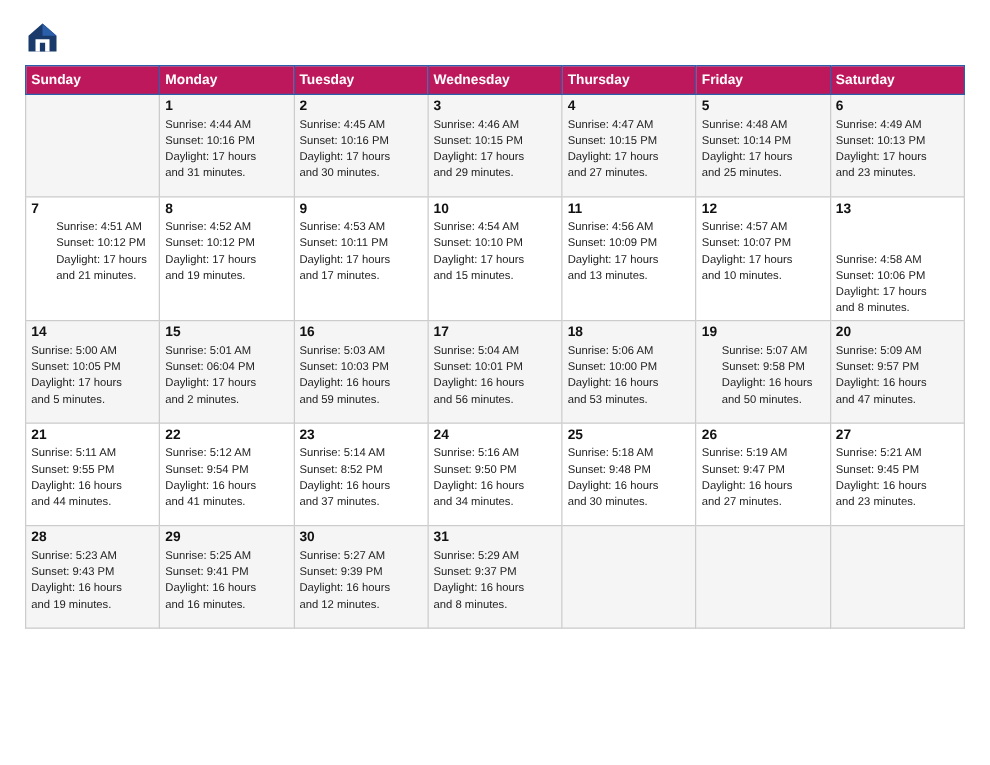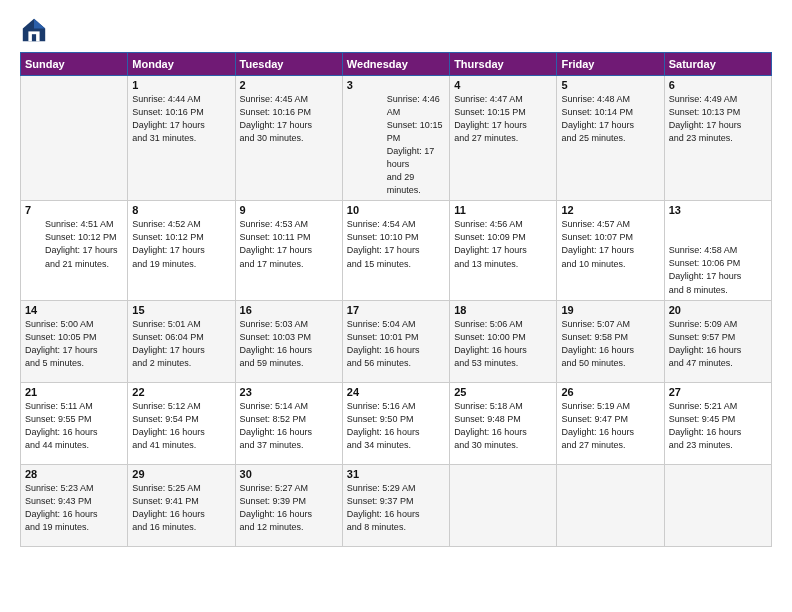--- a/index.html
+++ b/index.html
@@ -49,21 +49,21 @@
       font-size: 14px;
       color: #333;
       margin-top: 2px;
     }
     table {
       width: 100%;
       border-collapse: collapse;
       table-layout: fixed;
     }
     thead tr th {
-      background-color: #701a75;
+      background-color: #be185d;
       color: #fff;
       font-size: 11px;
       font-weight: bold;
       padding: 5px 4px;
       text-align: left;
       border: 1px solid #2b5faa;
     }
     tbody tr td {
       border: 1px solid #ccc;
       vertical-align: top;
@@ -142,21 +142,21 @@
           </td>
           <td>
             <span class="day-num">2</span>
             <div class="day-info" style="white-space: pre-line;">Sunrise: 4:45 AM
 Sunset: 10:16 PM
 Daylight: 17 hours
 and 30 minutes.</div>
           </td>
           <td>
             <span class="day-num">3</span>
-            <div class="day-info" style="white-space: pre-line; margin-left: 40px;">Sunrise: 4:46 AM
+            <div class="day-info" style="white-space: pre-line;">Sunrise: 4:46 AM
 Sunset: 10:15 PM
 Daylight: 17 hours
 and 29 minutes.</div>
           </td>
           <td>
             <span class="day-num">4</span>
             <div class="day-info" style="white-space: pre-line;">Sunrise: 4:47 AM
 Sunset: 10:15 PM
 Daylight: 17 hours
 and 27 minutes.</div>
@@ -258,21 +258,21 @@
           </td>
           <td>
             <span class="day-num">18</span>
             <div class="day-info" style="white-space: pre-line;">Sunrise: 5:06 AM
 Sunset: 10:00 PM
 Daylight: 16 hours
 and 53 minutes.</div>
           </td>
           <td>
             <span class="day-num">19</span>
-            <div class="day-info" style="white-space: pre-line;">Sunrise: 5:07 AM
+            <div class="day-info" style="white-space: pre-line; margin-left: 16px;">Sunrise: 5:07 AM
 Sunset: 9:58 PM
 Daylight: 16 hours
 and 50 minutes.</div>
           </td>
           <td>
             <span class="day-num">20</span>
             <div class="day-info" style="white-space: pre-line;">Sunrise: 5:09 AM
 Sunset: 9:57 PM
 Daylight: 16 hours
 and 47 minutes.</div>

